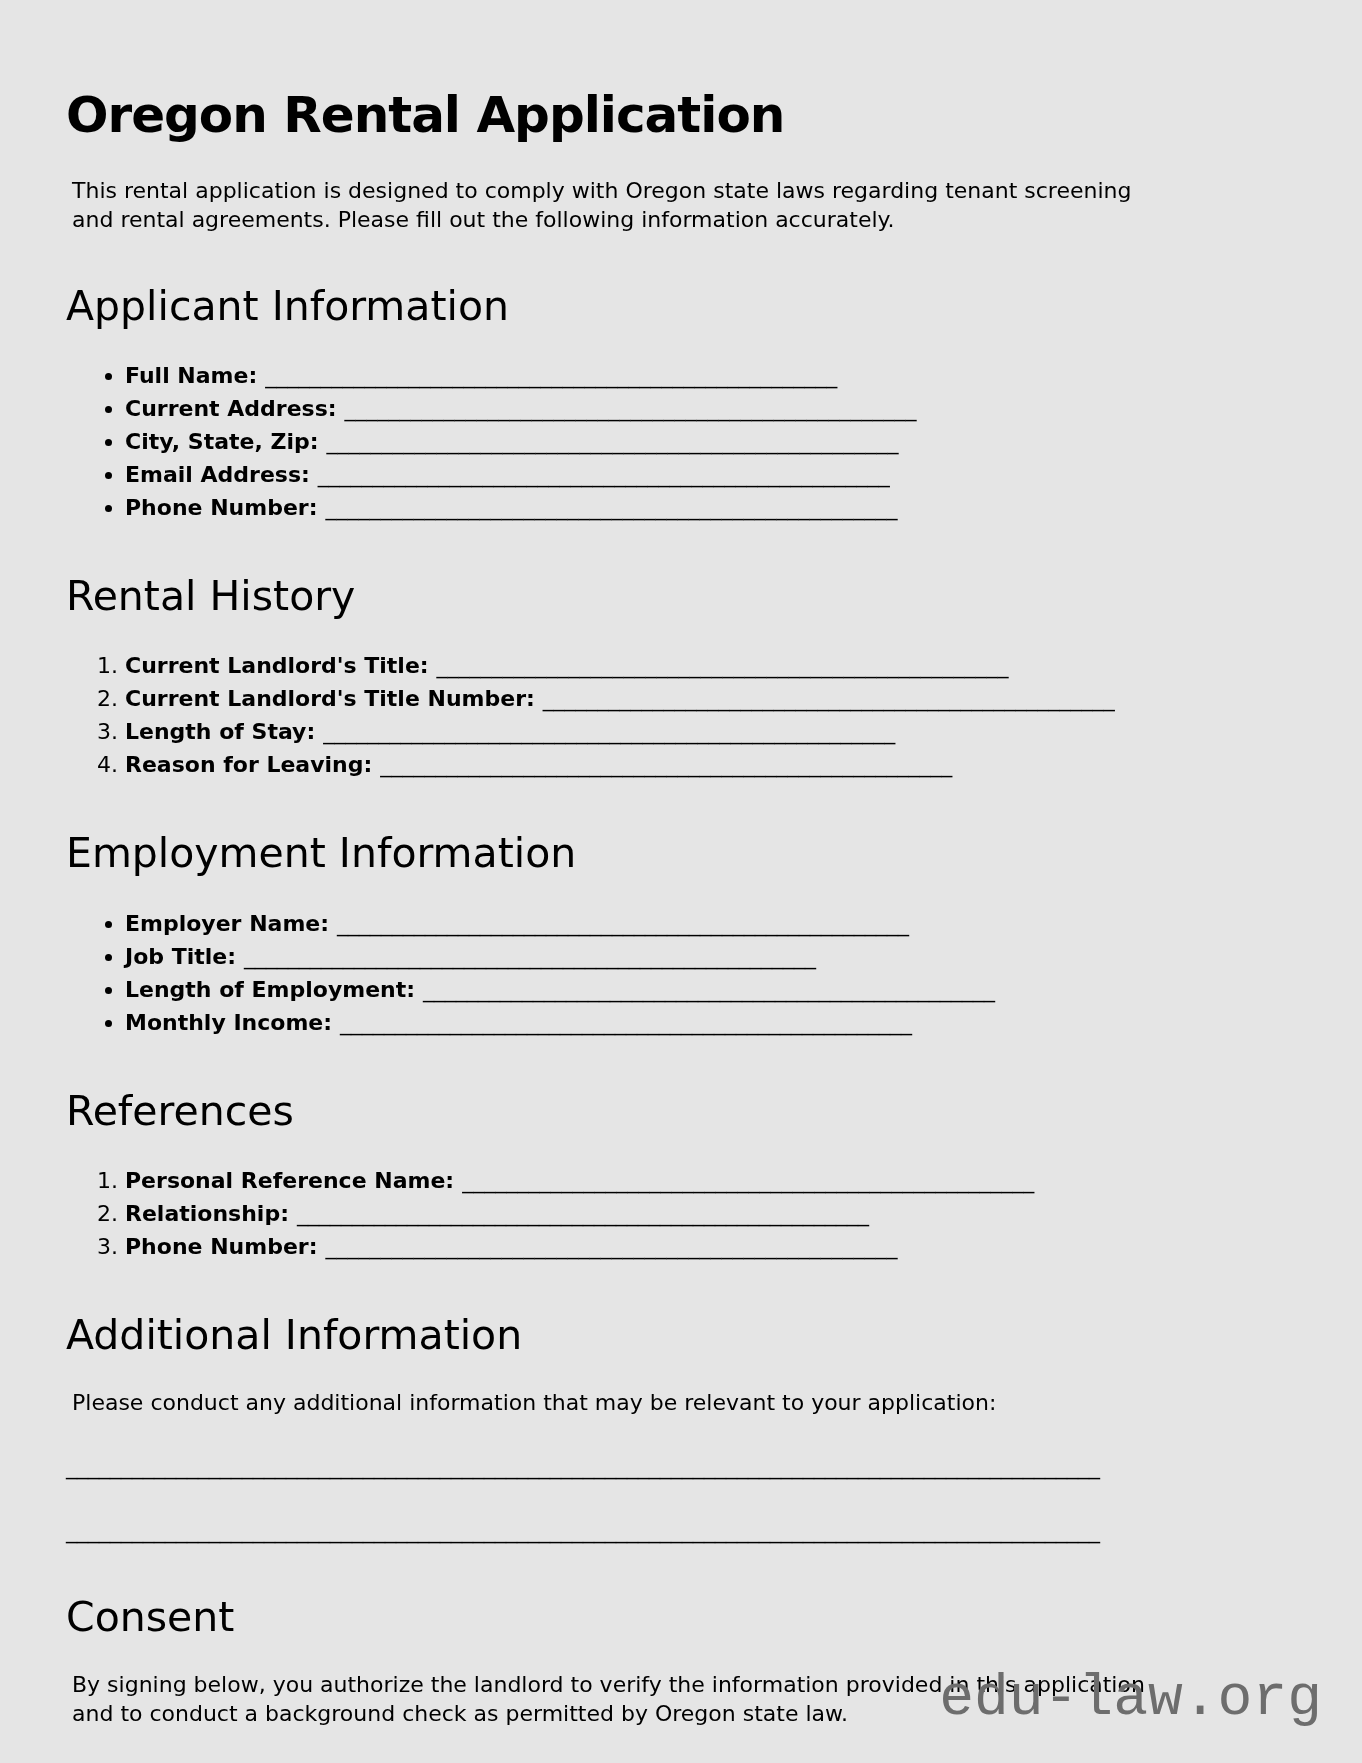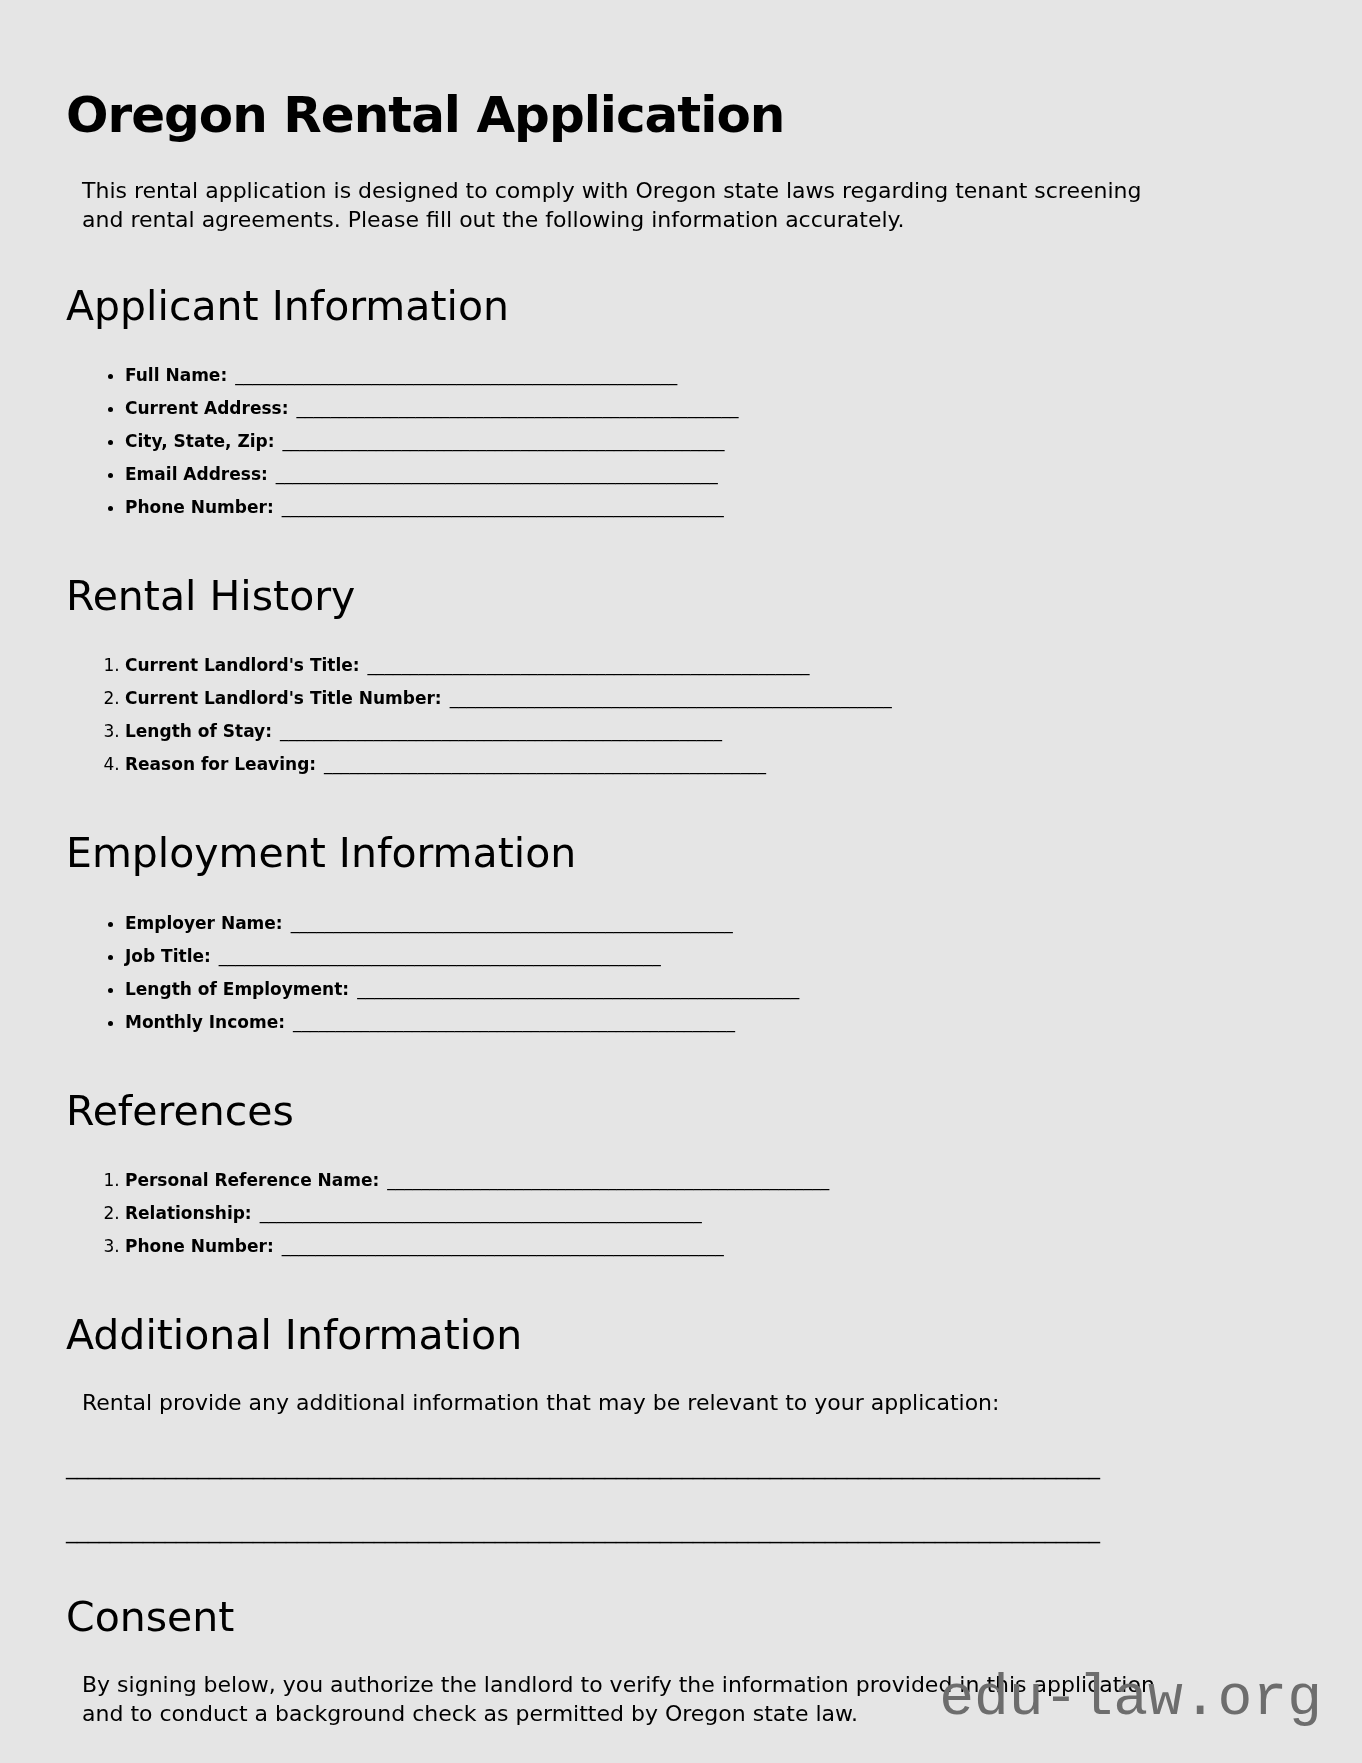--- a/index.html
+++ b/index.html
@@ -30,24 +30,24 @@
   }
   h2 {
     font-size: 41px;
     line-height: 1.2;
     margin: 48px 0 28px 0;
     font-weight: normal;
   }
   p {
     font-size: 22px;
     line-height: 29px;
-    margin: 28px 16px;
+    margin: 28px 6px;
   }
   ul, ol {
-    font-size: 17px;
+    font-size: 22px;
     line-height: 33px;
     margin: 28px 0;
     padding-left: 59px;
   }
   li .label {
     font-weight: bold;
   }
   .fill {
     margin-left: 8px;
     white-space: nowrap;
@@ -103,21 +103,21 @@
     </ul>
 
     <h2>References</h2>
     <ol>
       <li><span class="label">Personal Reference Name:</span><span class="fill">____________________________________________________</span></li>
       <li><span class="label">Relationship:</span><span class="fill">____________________________________________________</span></li>
       <li><span class="label">Phone Number:</span><span class="fill">____________________________________________________</span></li>
     </ol>
 
     <h2>Additional Information</h2>
-    <p>Rental provide any additional information that may be relevant to your application:</p>
+    <p>Please conduct any additional information that may be relevant to your application:</p>
     <p class="blank-line">______________________________________________________________________________________________</p>
     <p class="blank-line">______________________________________________________________________________________________</p>
 
     <h2>Consent</h2>
     <p>By signing below, you authorize the landlord to verify the information provided in this application and to conduct a background check as permitted by Oregon state law.</p>
 
   </div>
 
   <div class="watermark">edu-law.org</div>
 </div>

